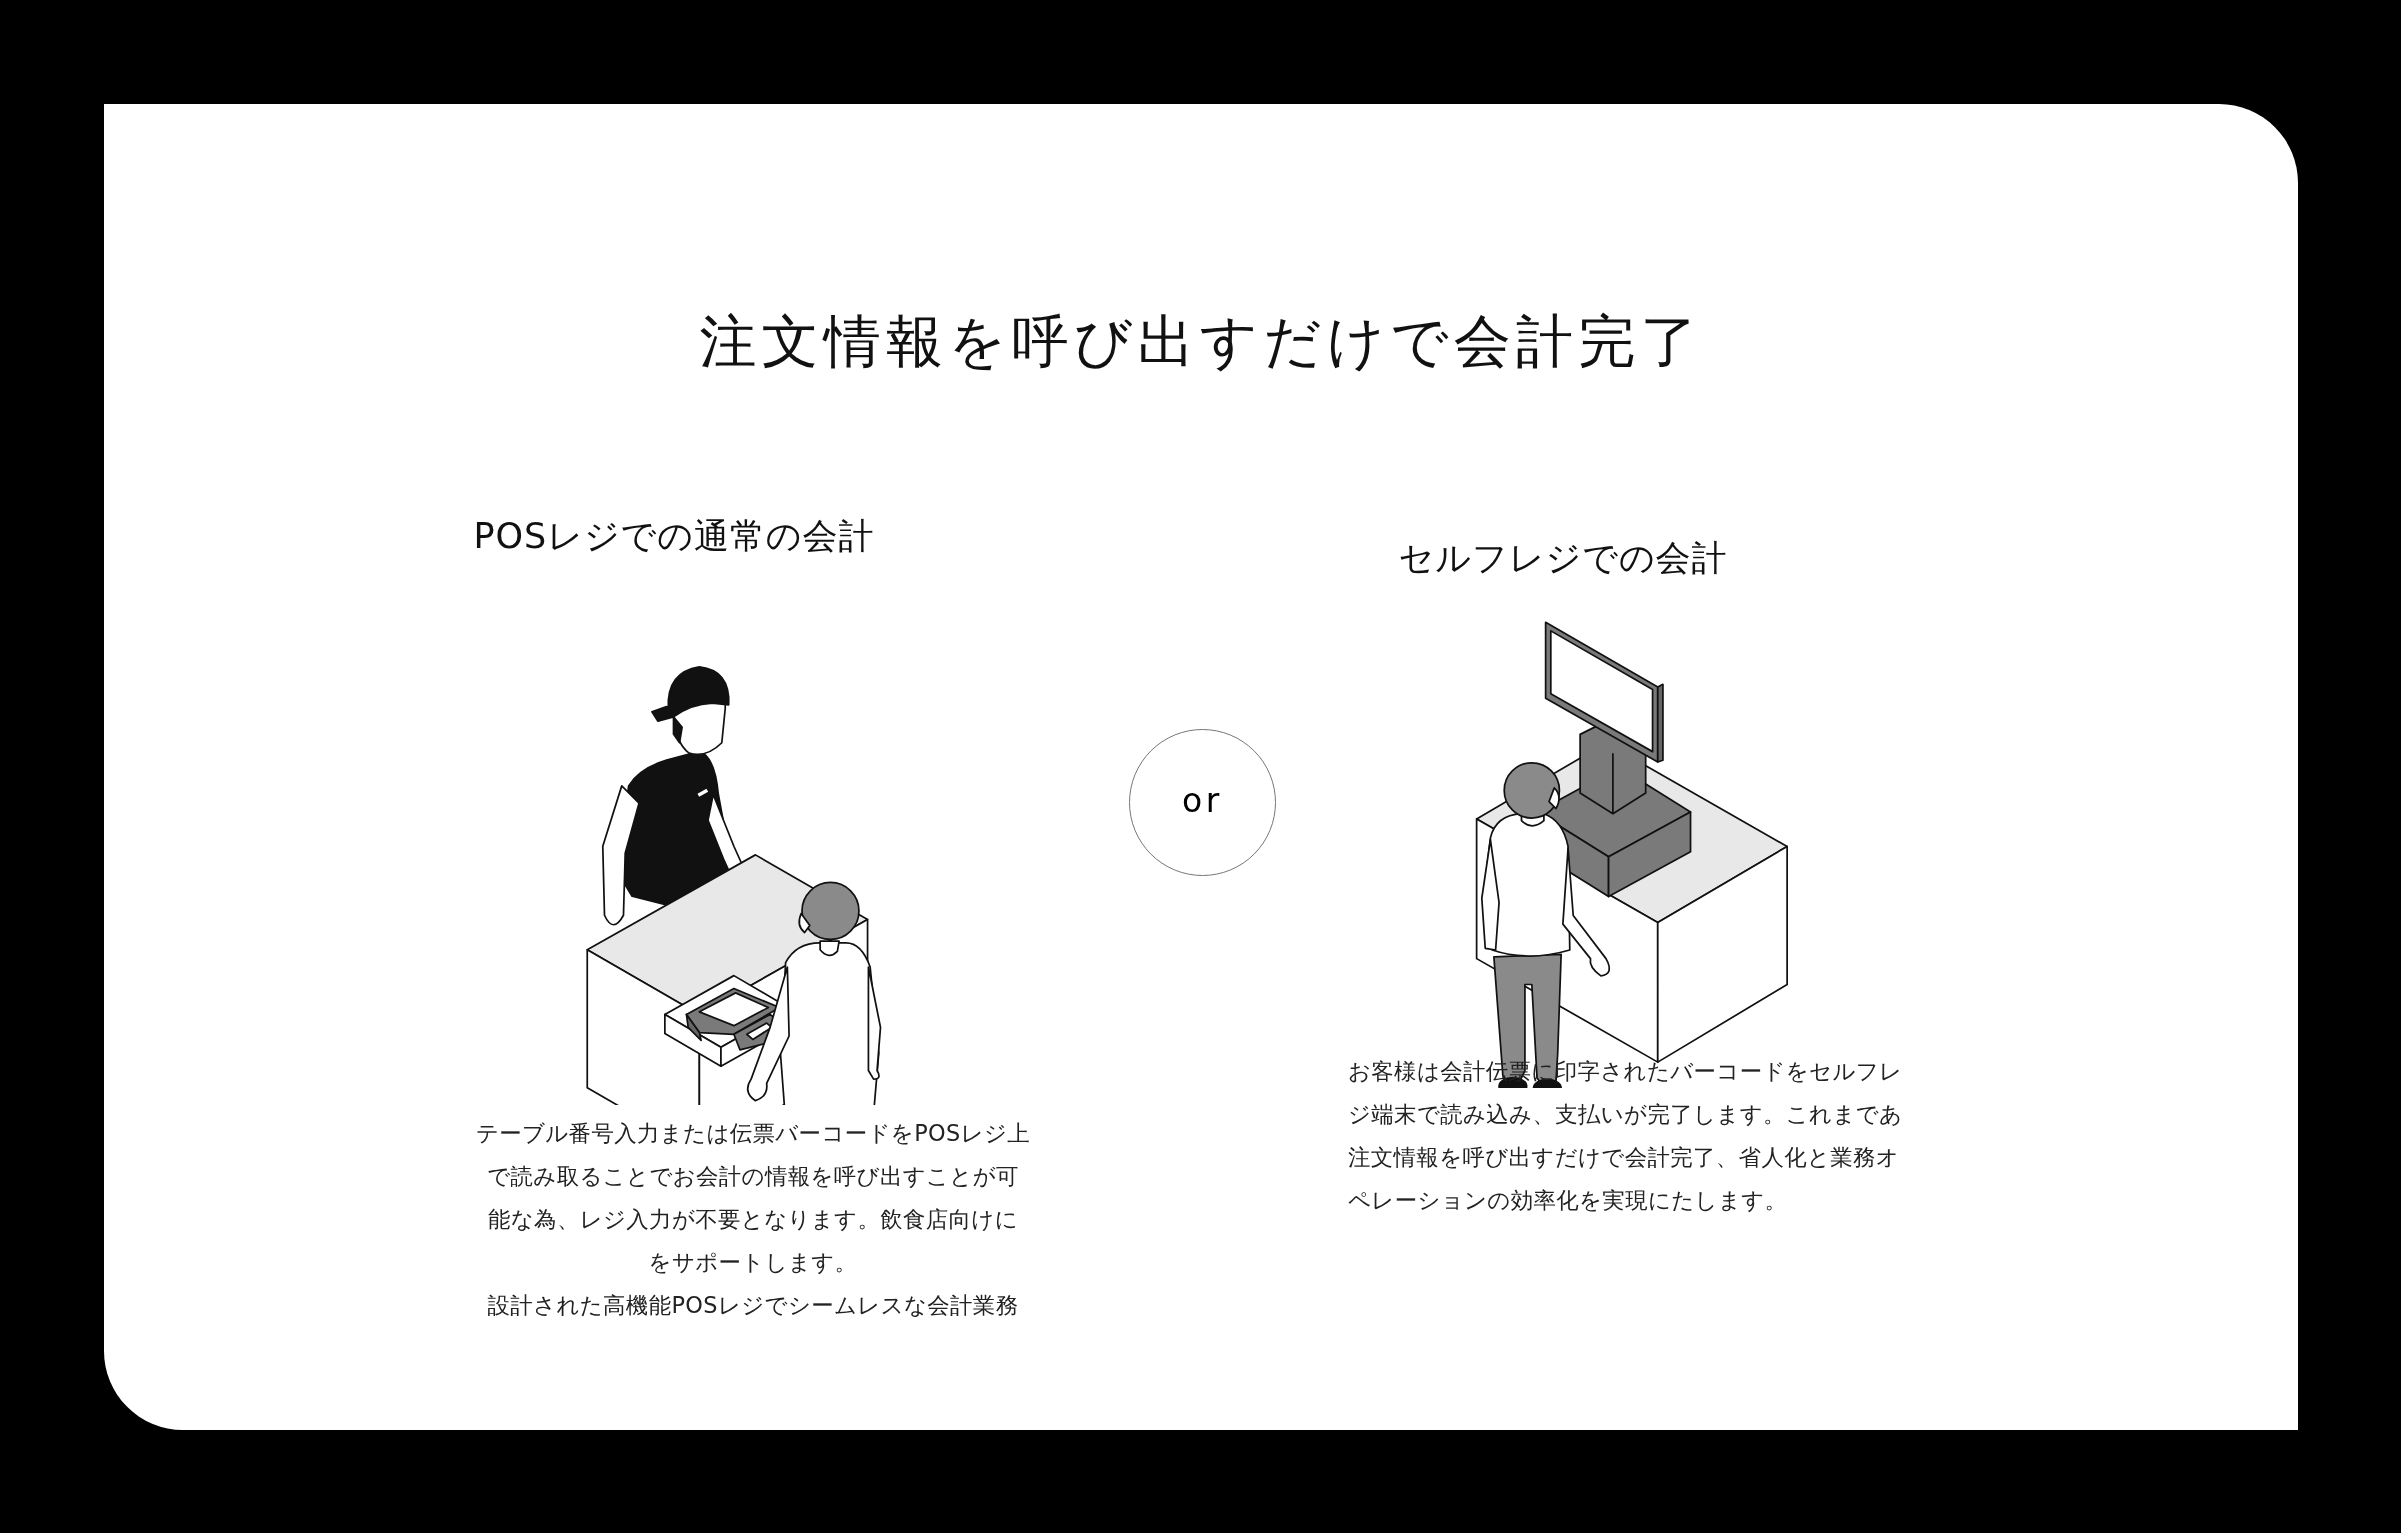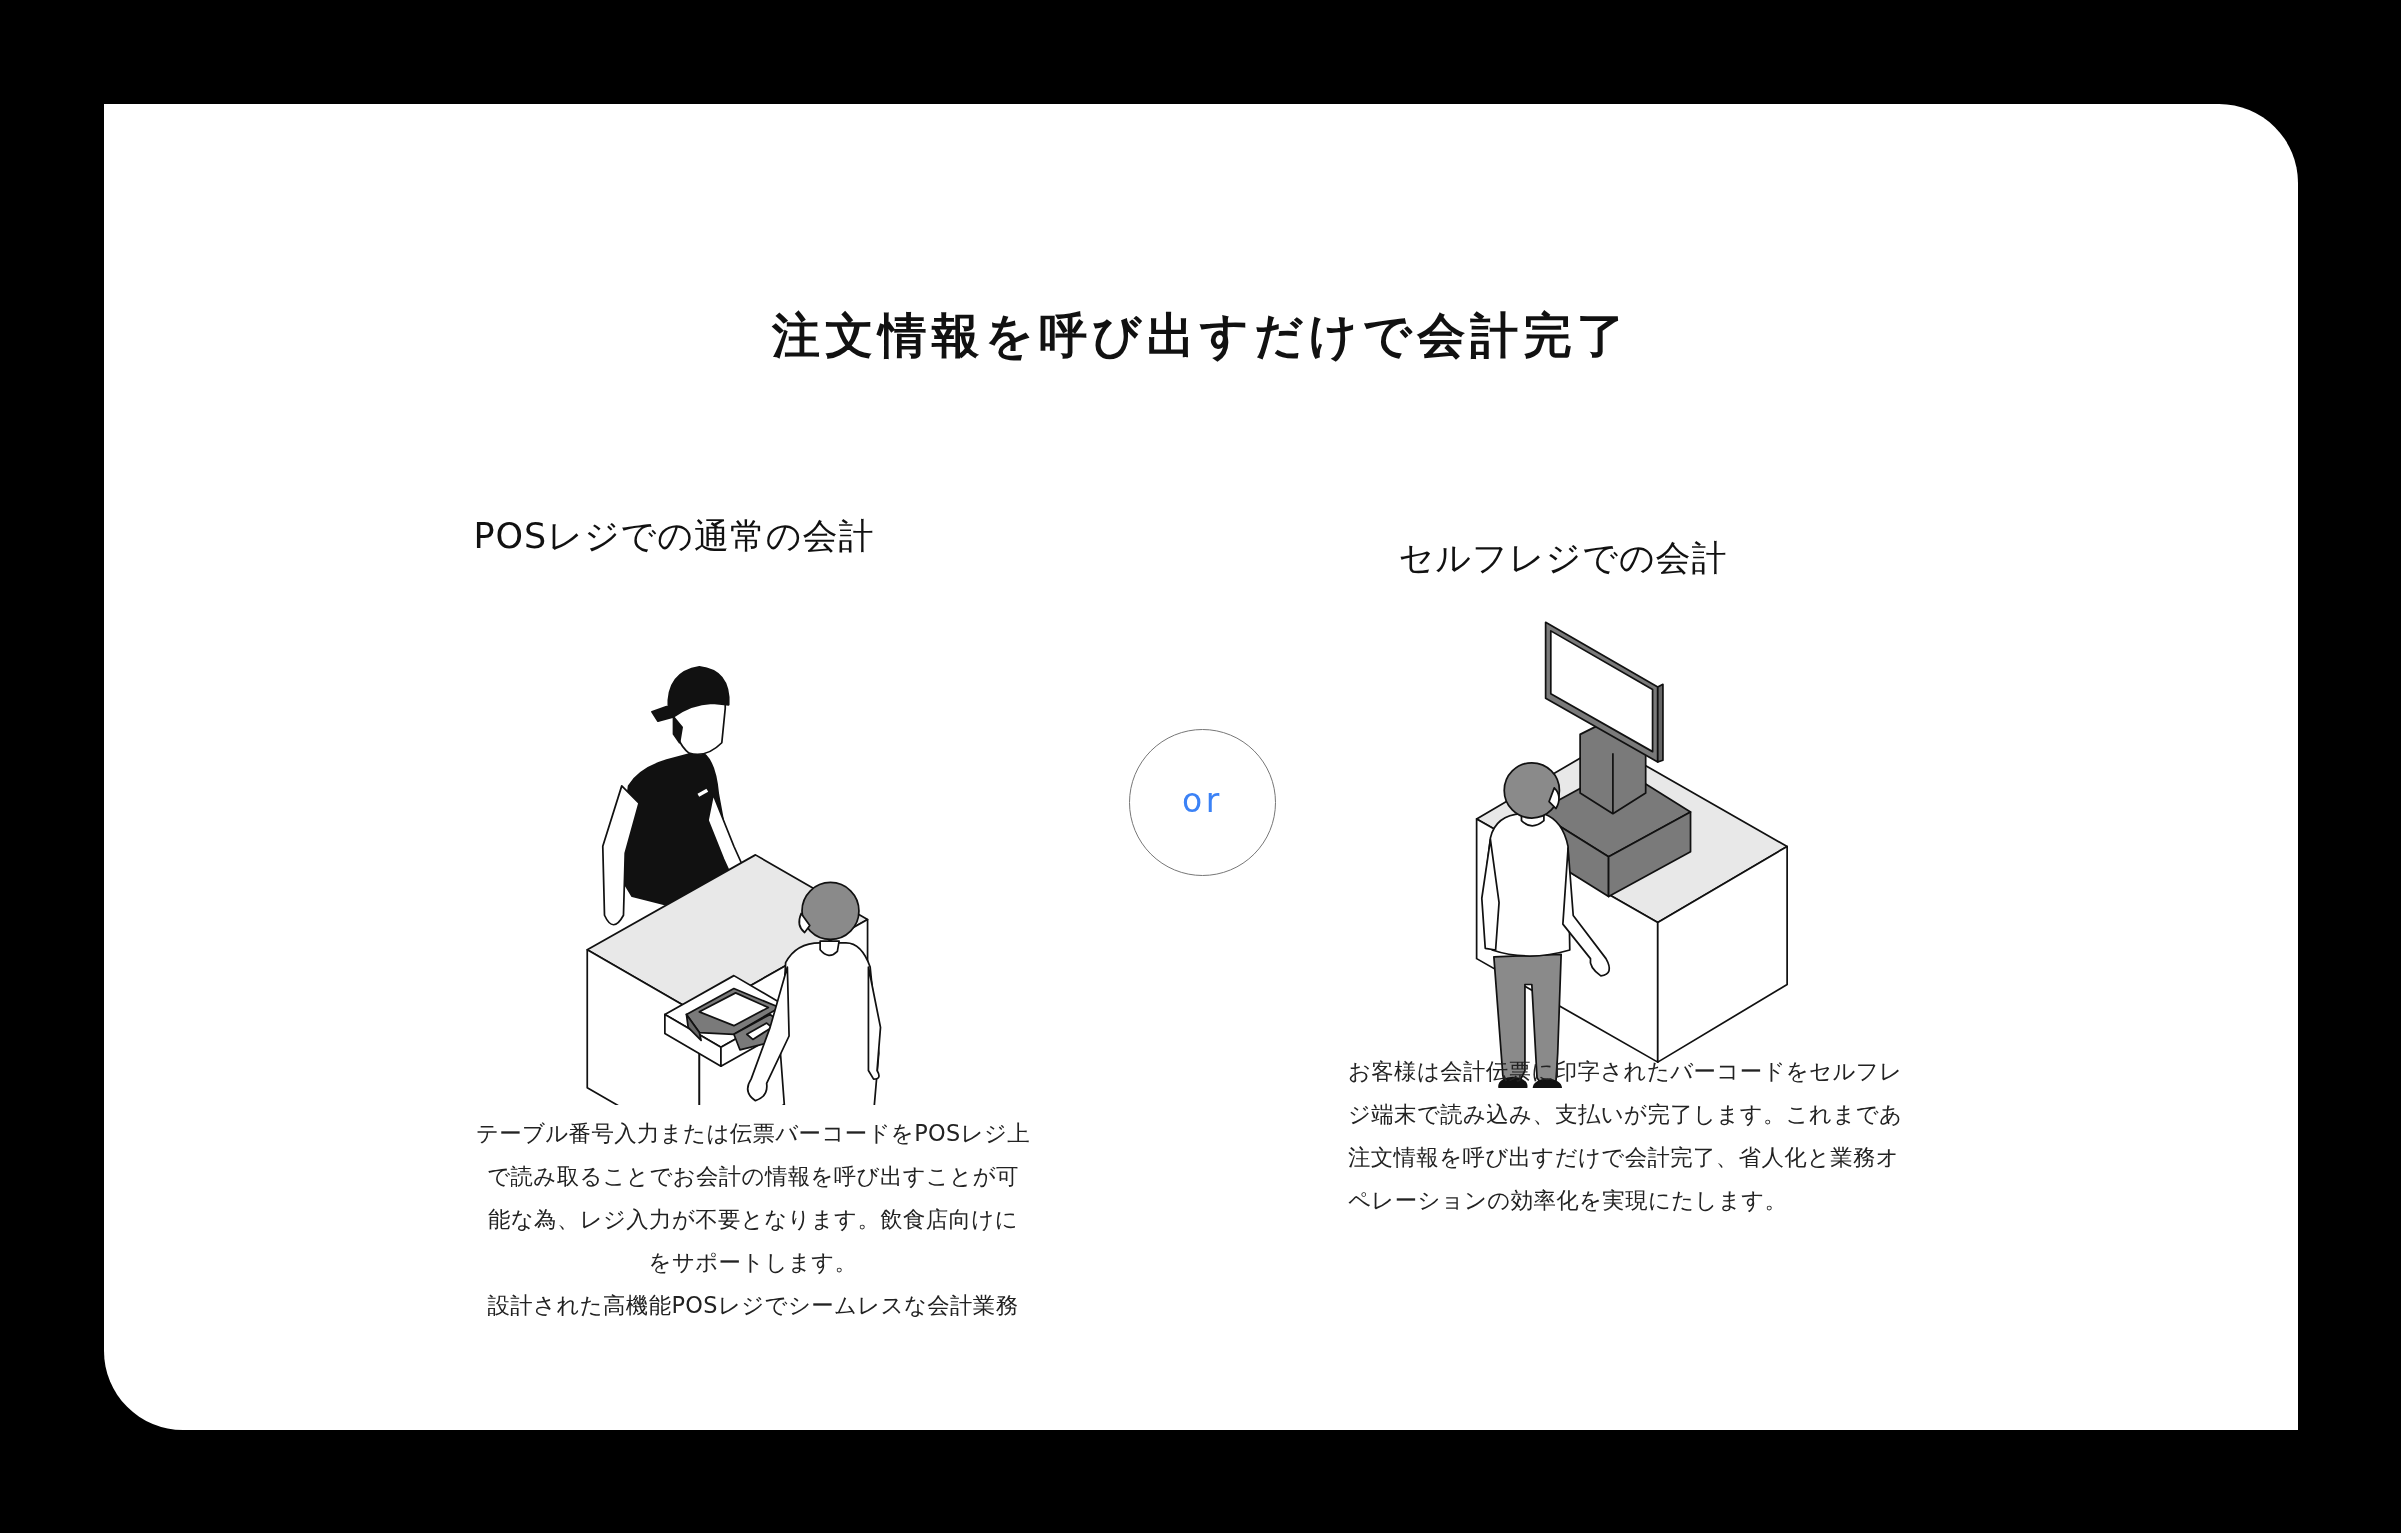--- a/index.html
+++ b/index.html
@@ -8,38 +8,38 @@
     font-family: "DejaVu Sans", "Liberation Sans", sans-serif;
   }
   .card {
     position: absolute; left: 104px; top: 104px;
     width: 2194px; height: 1326px;
     background: #fff;
     border-radius: 0 79px 0 79px;
   }
   .main-title {
     position: absolute; left: 0; top: 200px; width: 2194px;
-    text-align: center; font-size: 48px; font-weight: bold;
+    text-align: center; font-size: 57px; font-weight: normal;
     letter-spacing: 5.2px; color: #111;
   }
   .col-title {
     position: absolute; font-size: 35px; font-weight: normal; color: #111;
     text-align: center; letter-spacing: 0.9px;
   }
   .col-title.left { left: 311px; width: 518px; top: 409px; }
   .col-title.right { left: 1200px; width: 518px; top: 431px; }
   .illus { position: absolute; }
   .illus.left { left: 466px; top: 518px; }
   .illus.right { left: 1338px; top: 501px; }
   .or-circle {
     position: absolute; left: 1025px; top: 625px;
     width: 147px; height: 147px; border-radius: 50%;
     border: 1.7px solid #777; display: flex; align-items: center; justify-content: center;
   }
-  .or-label { font-size: 33px; color: #3b82f6; letter-spacing: 3.5px; line-height: 1; margin-top: -3.5px; }
+  .or-label { font-size: 33px; color: #000000; letter-spacing: 3.5px; line-height: 1; margin-top: -3.5px; }
   .desc {
     position: absolute; font-size: 22.4px; line-height: 43px; color: #222;
     letter-spacing: 0.4px;
   }
   .desc.left { left: 351px; top: 1008px; width: 596px; text-align: center; }
   .desc.right { left: 1244px; top: 948px; width: 604px; font-family: Liberation Mono, monospace; }
   .desc .line { display: block; white-space: nowrap; }
 </style>
 </head>
 <body>

